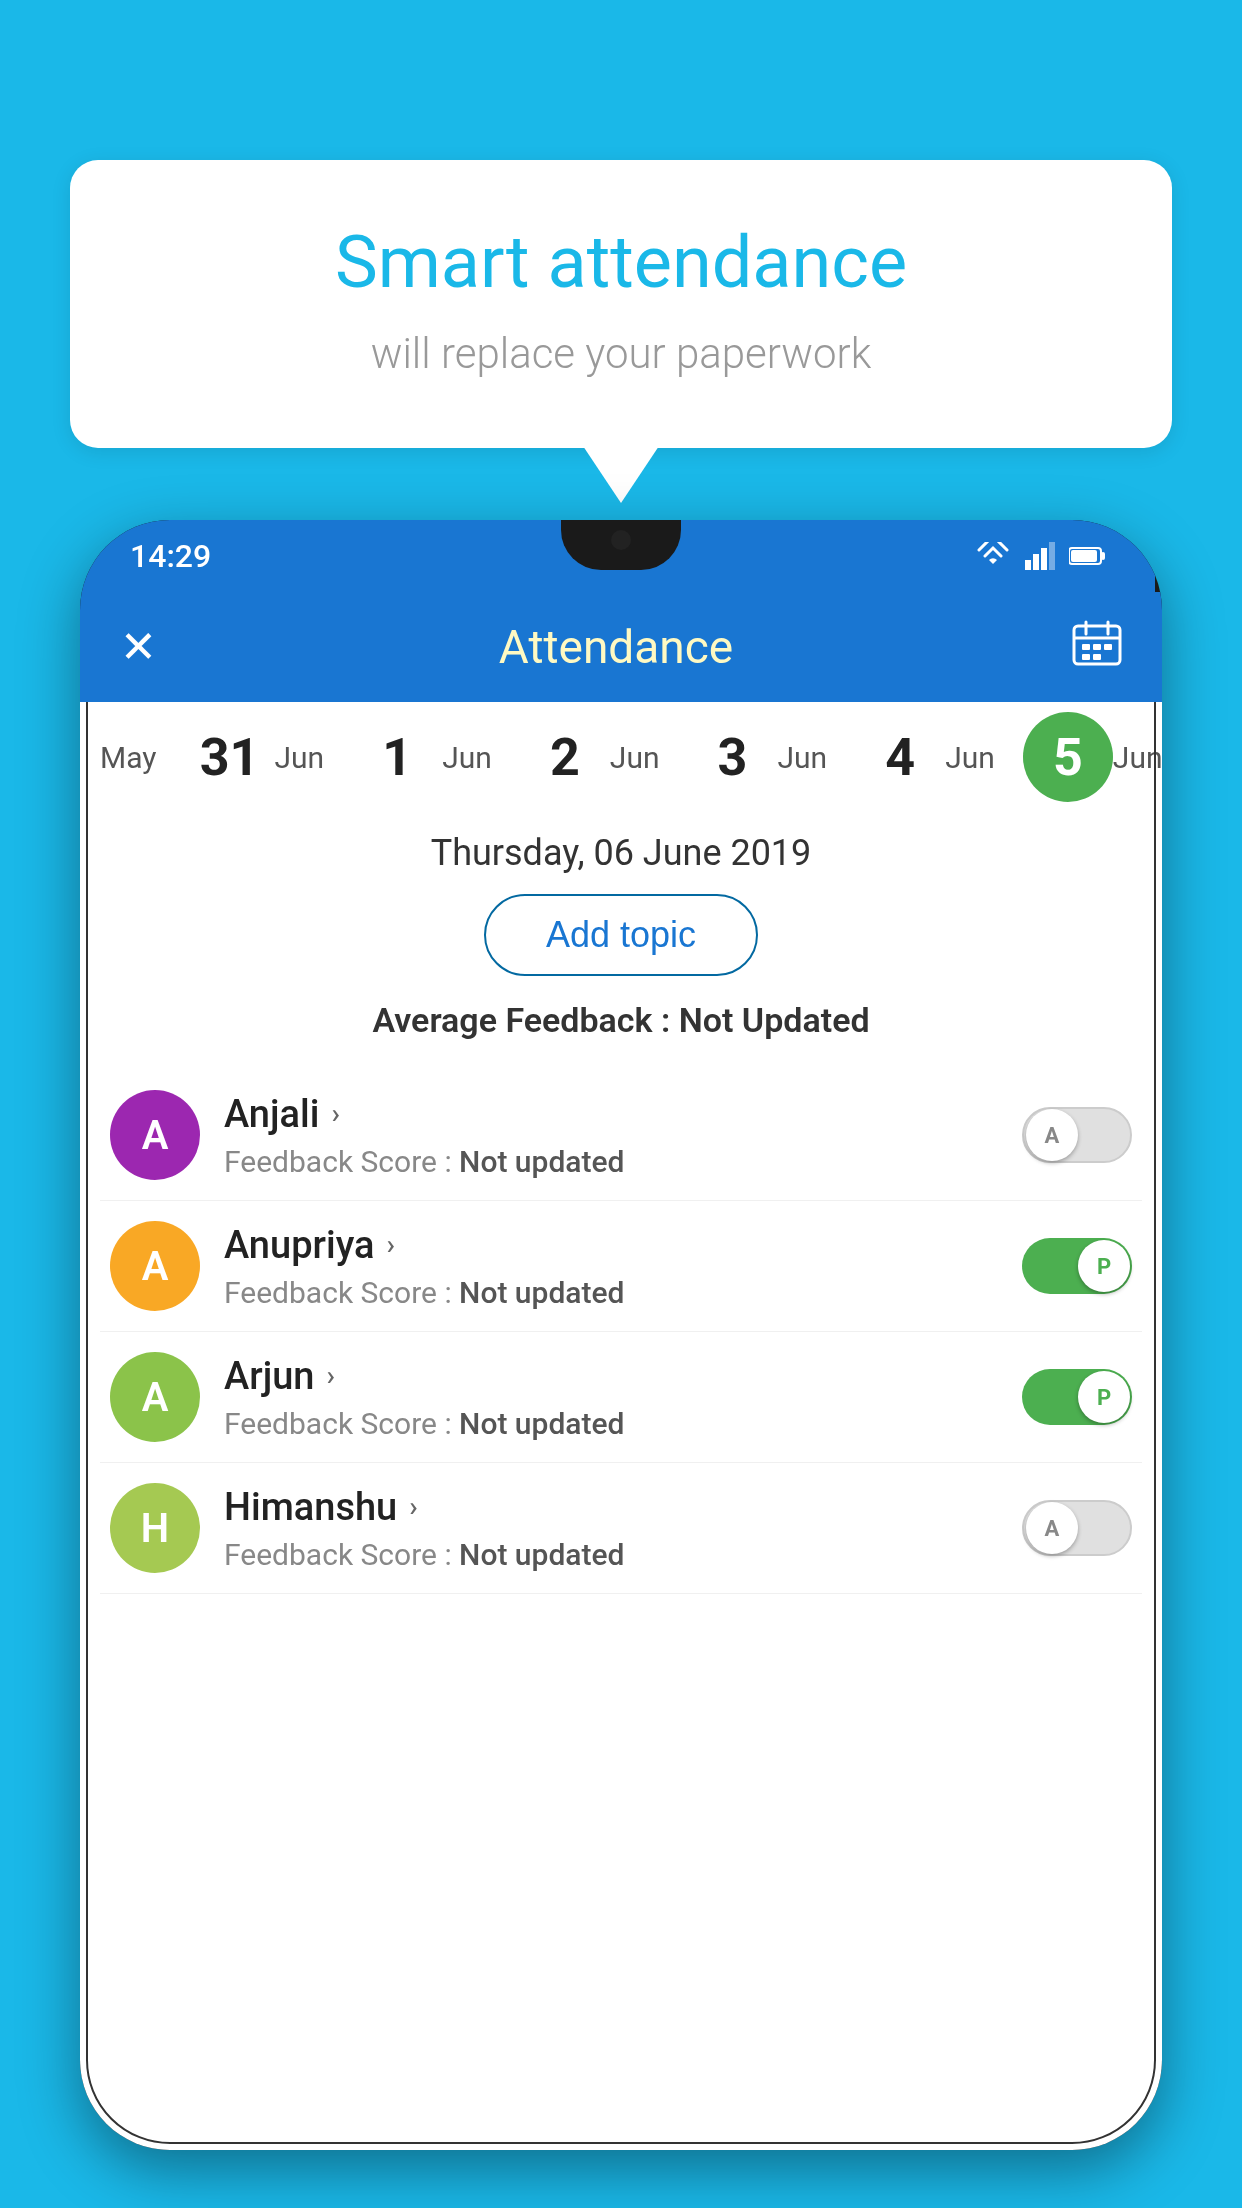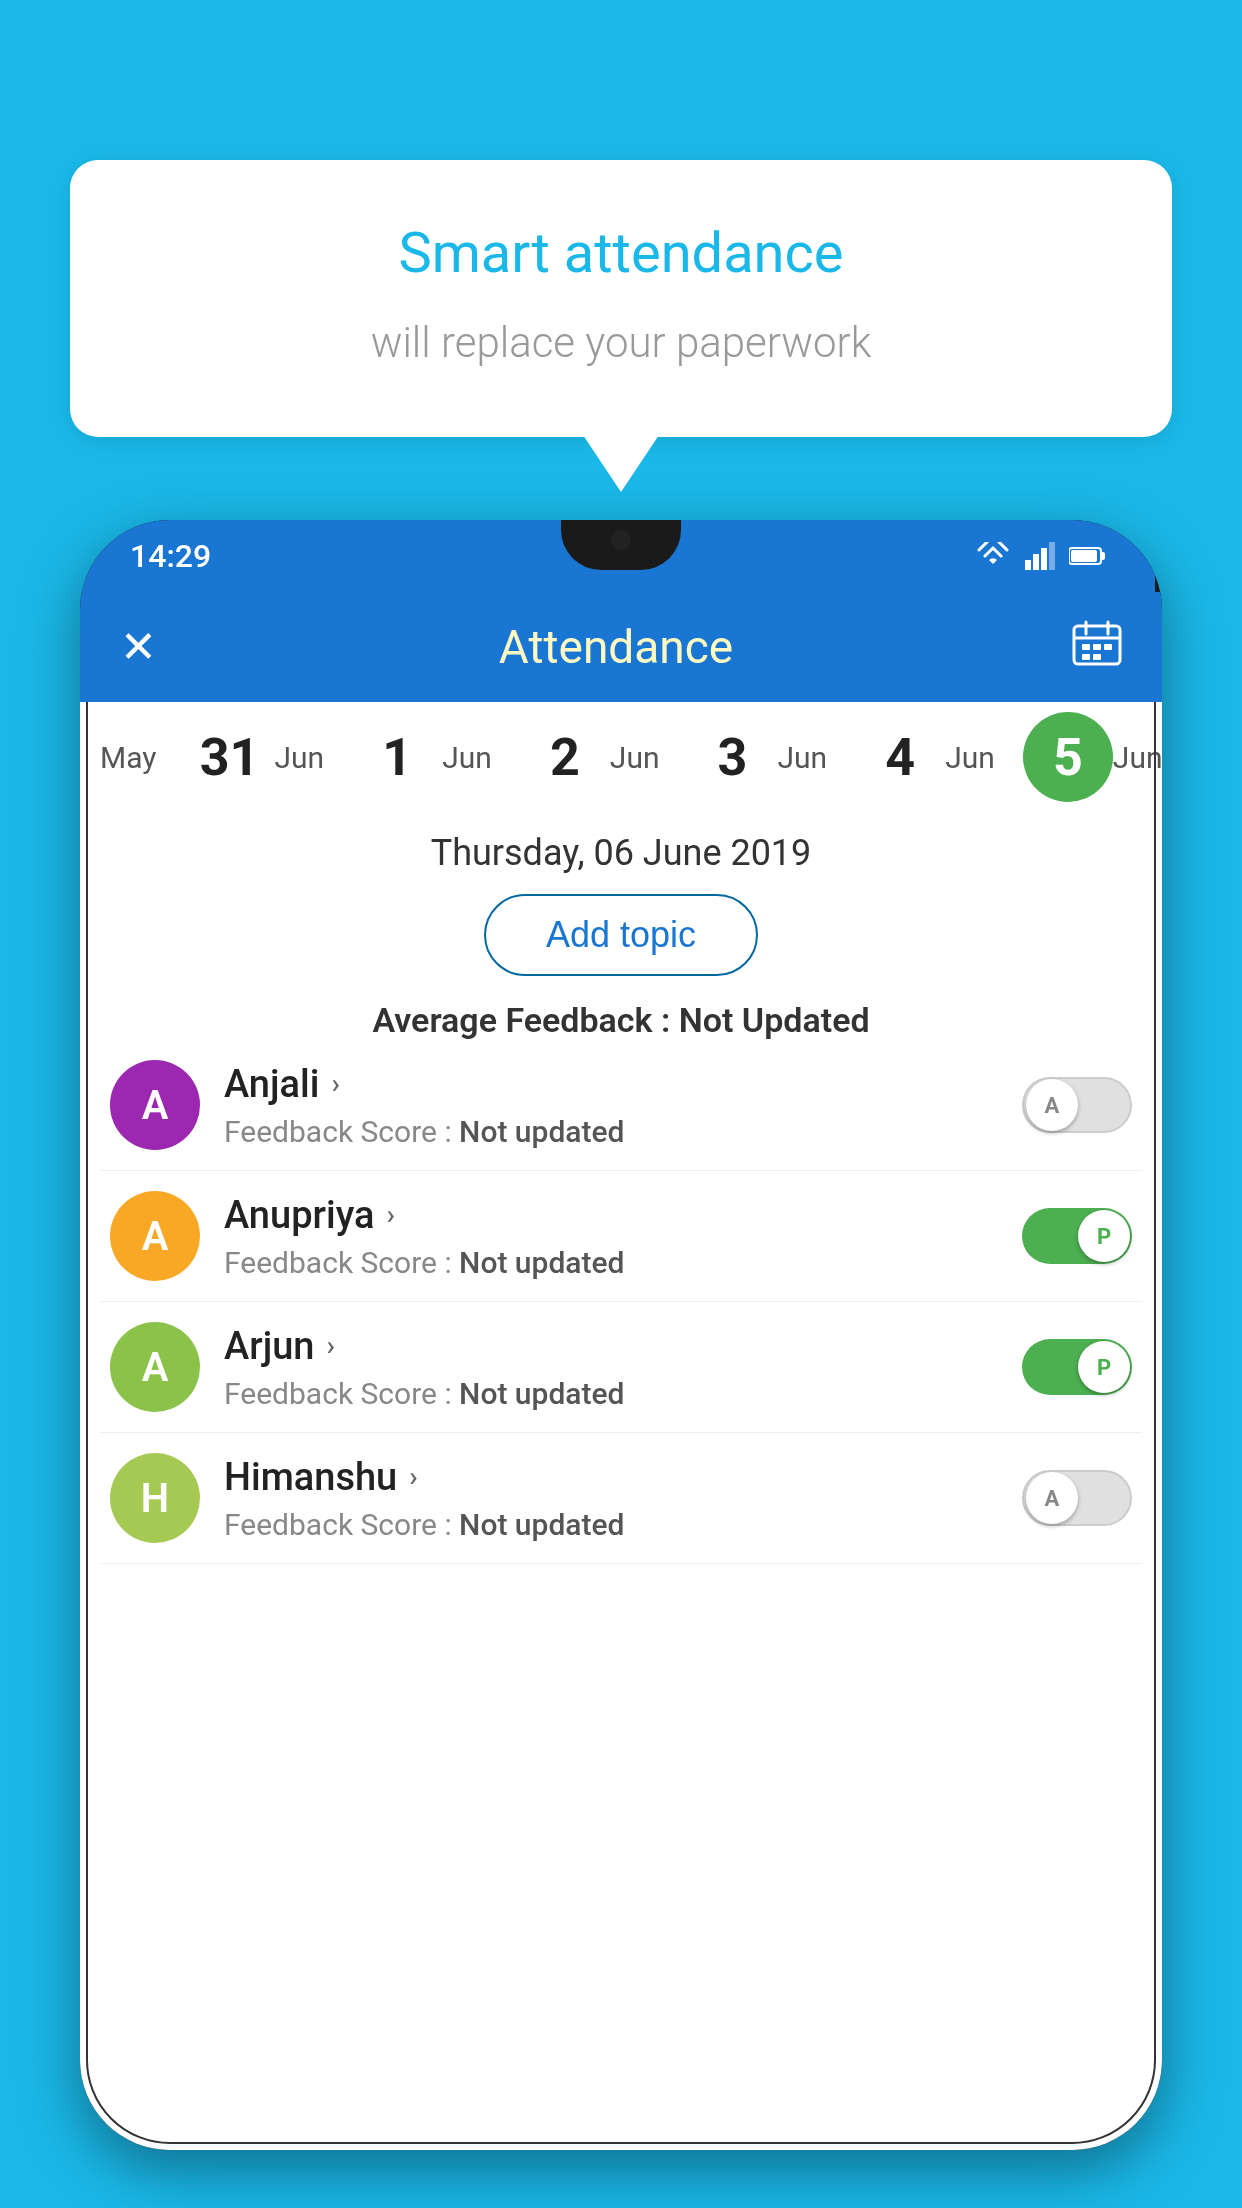--- a/index.html
+++ b/index.html
@@ -37,24 +37,24 @@
       left: 50%;
       transform: translateX(-50%);
       width: 0;
       height: 0;
       border-left: 40px solid transparent;
       border-right: 40px solid transparent;
       border-top: 60px solid white;
     }
 
     .bubble-title {
-      font-size: 56px;
+      font-size: 72px;
       color: #1ab8e8;
       font-weight: 400;
-      margin-bottom: 32px;
+      margin-bottom: 24px;
     }
 
     .bubble-subtitle {
       font-size: 42px;
       color: #999;
       font-weight: 300;
     }
 
     
     .phone-container {
@@ -262,20 +262,21 @@
       border-radius: 50px;
       cursor: pointer;
       width: fit-content;
     }
 
     
     .avg-feedback {
       text-align: center;
       font-size: 34px;
       color: #888;
+      margin-bottom: 30px;
       padding: 0 20px;
     }
 
     .avg-feedback span {
       color: #333;
       font-weight: 600;
     }
 
     
     .student-list {

